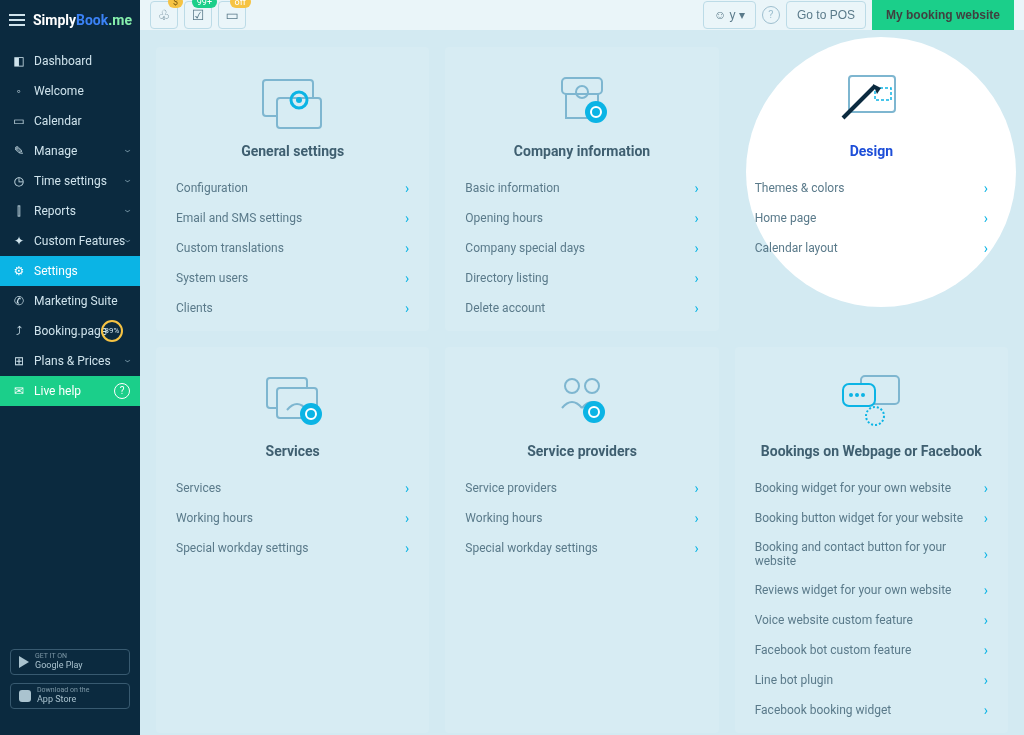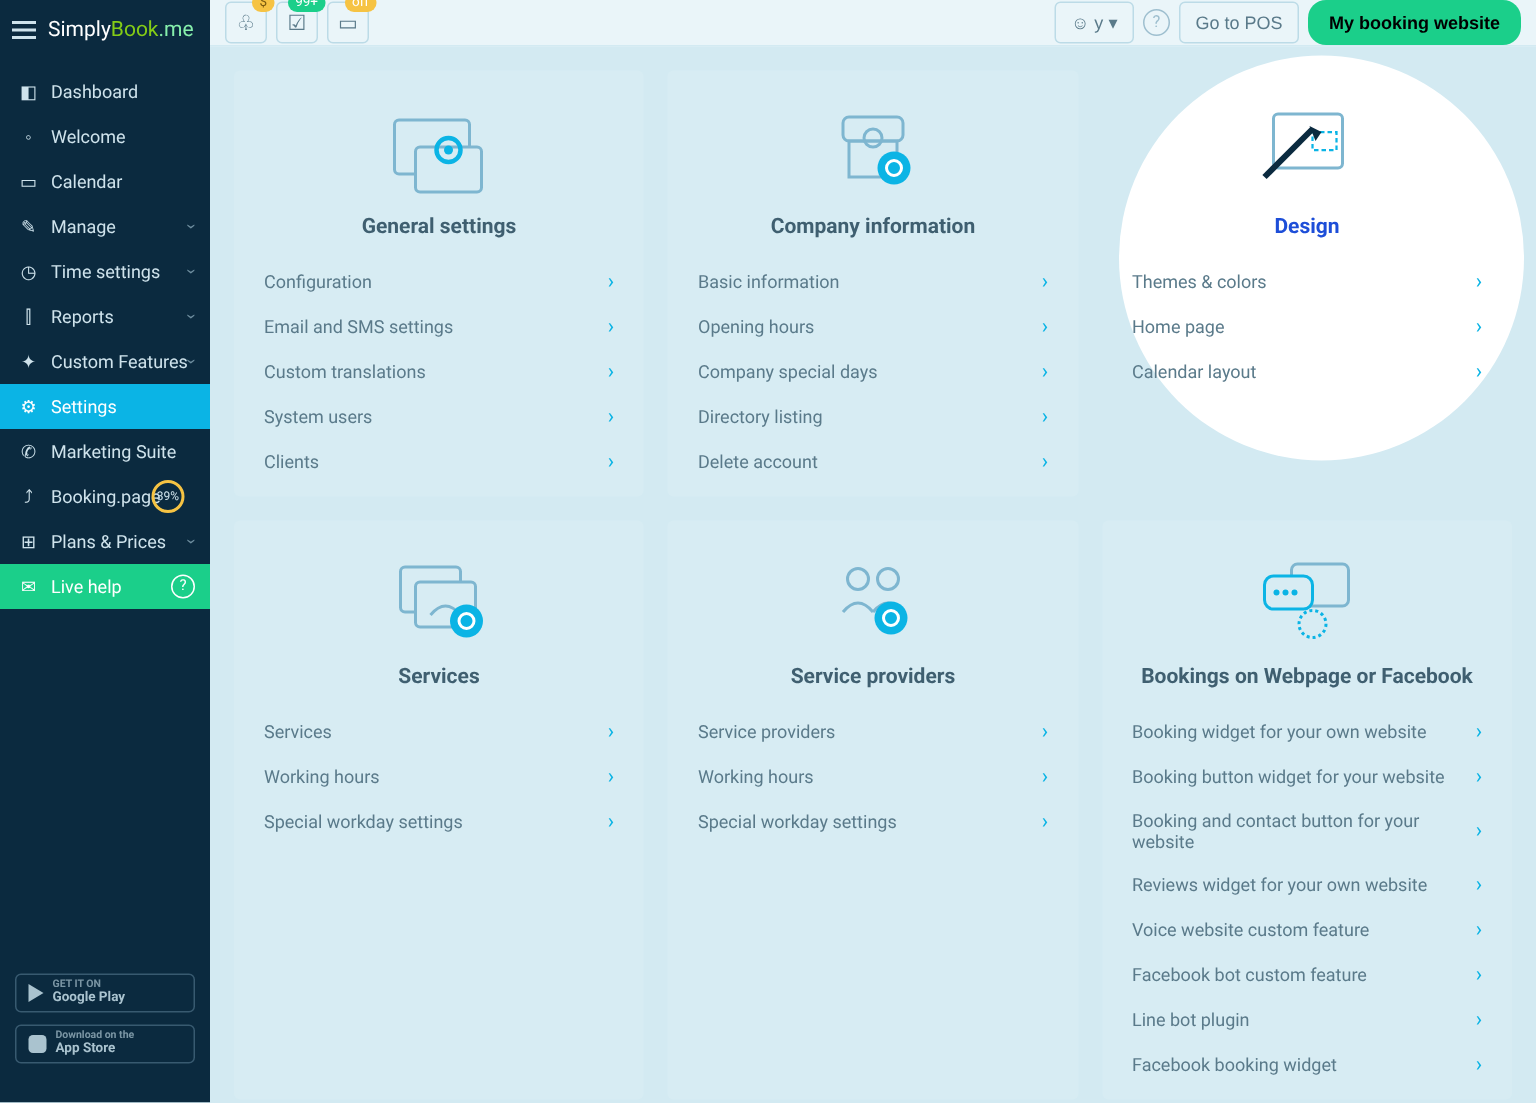--- a/index.html
+++ b/index.html
@@ -19,25 +19,26 @@
     color: #cfe3ec;
     display: flex;
     flex-direction: column;
     flex: 0 0 140px;
   }
   .brand {
     height: 40px;
     padding: 10px 8px;
     display: flex;
     align-items: center;
-    font-weight: 400;
+    font-weight: 700;
     font-size: 14px;
+    justify-content: flex-end;
   }
   .brand .simply { color: #ffffff; }
-  .brand .book  { color: #84cc16; }
+  .brand .book  { color: #3b82f6; }
   .brand .me    { color: #86efac; }
   .hamburger {
     width: 16px; height: 12px;
     margin-right: 8px;
     display: inline-block;
     background: linear-gradient(#cfe3ec,#cfe3ec) 0 0/100% 2px no-repeat,
                 linear-gradient(#cfe3ec,#cfe3ec) 0 5px/100% 2px no-repeat,
                 linear-gradient(#cfe3ec,#cfe3ec) 0 10px/100% 2px no-repeat;
   }
 
@@ -68,21 +69,21 @@
   }
 
   .pct-badge {
     position: absolute; right: 17px; top: 50%; transform: translateY(-50%);
     width: 22px; height: 22px; border-radius: 50%;
     border: 2px solid #f6c343;
     color: #cfe3ec;
     font-size: 8px; line-height: 18px; text-align: center;
   }
 
-  .store-badges { padding: 18px 10px; font-weight: bold; }
+  .store-badges { padding: 18px 10px; }
   .store-badge {
     border: 1px solid #385a70; border-radius: 4px;
     height: 26px; margin-bottom: 8px;
     display: flex; align-items: center; padding: 0 8px;
     color: #aac3cf; font-size: 9px; line-height: 1.1;
   }
   .store-badge .dot {
     width: 0; height: 0;
     border-left: 10px solid #aac3cf;
     border-top: 6px solid transparent;
@@ -115,21 +116,21 @@
     position: relative;
   }
   .top-ic .pill {
     position: absolute; top: -6px; right: -6px;
     border-radius: 8px; padding: 1px 5px;
     font-size: 9px; color: #fff; background: #1bcf8a;
   }
   .top-ic .pill.yellow { background: #f6c343; color:#7a5a10; }
   .top-ic .pill.offer { background:#f6c343; color:#fff; top:-6px; right:-6px; }
   .btn-box  { background:#eaf5f9; border:1px solid #bcdbe7; border-radius:4px; color:#5a7a8a; font-size:12px; padding:6px 10px; cursor:pointer;}
-  .btn-primary { background:#1bcf8a; border:none; color:#000000; font-size:12px; font-weight:600; padding:8px 14px; border-radius:12px; cursor:pointer;}
+  .btn-primary { background:#1bcf8a; border:none; color:#404040; font-size:12px; font-weight:600; padding:8px 14px; border-radius:0; cursor:pointer;}
   .circle-help { width:18px; height:18px; border:1px solid #9ebfcf; border-radius:50%; color:#9ebfcf; font-size:11px; line-height:16px; text-align:center; }
 
   
   .grid { padding: 16px; display: grid; grid-template-columns: repeat(3,1fr); gap: 16px; position:relative; }
   .card {
     background: #d7ecf3;
     border-radius: 4px;
     padding: 18px 0 8px;
     min-height: 150px;
   }

